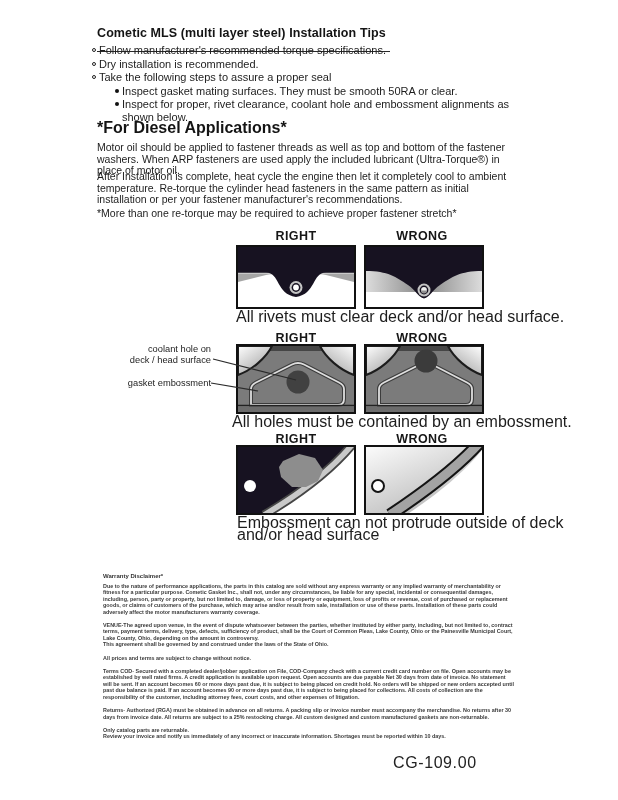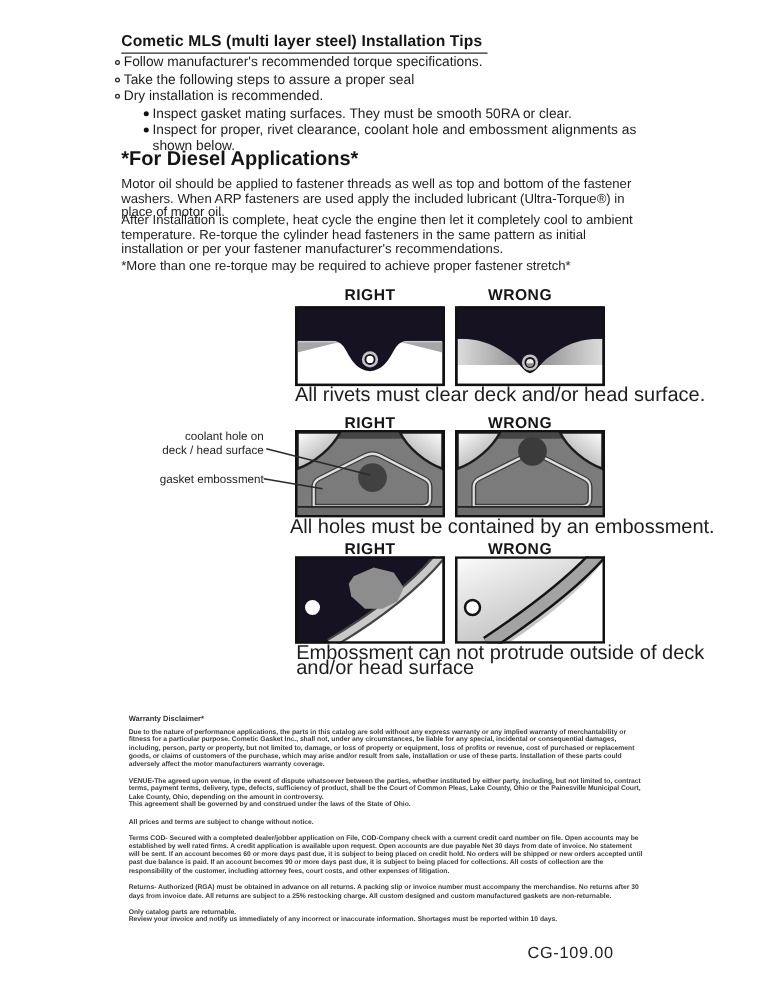--- a/index.html
+++ b/index.html
@@ -4,42 +4,42 @@
 <style>
   * { margin:0; padding:0; box-sizing:border-box; }
   html,body { background:#ffffff; }
   .page {
     position:relative; width:618px; height:800px; background:#ffffff;
     font-family:"Liberation Sans", sans-serif; color:#1d1d1d; overflow:hidden;
   }
   .title {
     position:absolute; left:97px; top:26px;
     font-size:12.5px; font-weight:bold; color:#141414;
-    border-bottom:1.8px solid #2a2a2a; padding-bottom:2px; padding-right:4px;
+    border-bottom:1.8px solid #2a2a2a; padding-bottom:11px; padding-right:4px;
     letter-spacing:0.1px;
   }
   .bullets { position:absolute; left:92px; top:44px; width:430px; font-size:11px; }
   .b-row { display:flex; align-items:flex-start; line-height:13px; margin-bottom:0px; }
   .b-row + .b-row { margin-top:0.5px; }
   .b-open {
     flex:0 0 auto; width:4px; height:4px; border:1px solid #222; border-radius:50%;
     margin:4px 3px 0 0;
   }
   .b-dot {
     flex:0 0 auto; width:4px; height:4px; background:#111; border-radius:50%;
     margin:4px 3px 0 0;
   }
   .b-row.sub { margin-left:23px; }
   .diesel-h { position:absolute; left:97px; top:119px; font-size:16px; font-weight:bold; color:#141414; }
   .body { position:absolute; left:97px; width:424px; font-size:10.5px; line-height:11.6px; color:#1d1d1d; }
   .p1 { top:142px; }
   .p2 { top:171px; }
   .note { top:208px; }
 
-  .dg-labels { position:absolute; left:236px; width:248px; display:flex; gap:0; }
+  .dg-labels { position:absolute; left:236px; width:248px; display:flex; gap:6px; }
   .dg-labels span {
     flex:0 0 120px; text-align:center; font-size:12.5px; font-weight:600;
     letter-spacing:0.4px; color:#161616;
   }
   .dg-boxes { position:absolute; left:236px; width:248px; display:flex; gap:8px; }
   .dg-boxes svg { display:block; }
   .dg-caption { position:absolute; font-size:16px; line-height:11.5px; color:#1d1d1d; }
   .d1-labels { top:229px; } .d1-boxes { top:245px; } .d1-caption { left:236px; top:311px; }
   .d2-labels { top:331px; } .d2-boxes { top:344px; } .d2-caption { left:232px; top:416px; }
   .d3-labels { top:432px; } .d3-boxes { top:445px; } .d3-caption { left:237px; top:517px; white-space:pre-line; }
@@ -47,41 +47,41 @@
   .side-label { position:absolute; font-size:9.3px; line-height:11px; text-align:right; color:#1d1d1d; }
   .sl-coolant { left:105px; top:344px; width:106px; white-space:pre-line; }
   .sl-emboss  { left:105px; top:378px; width:106px; }
   .leader-svg { position:absolute; left:205px; top:350px; pointer-events:none; }
 
   .warranty { position:absolute; left:103px; top:573px; width:412px; color:#3b3b3b; }
   .warranty h3 { font-size:6px; font-weight:bold; color:#333; margin-bottom:4px; }
   .warranty p { font-size:5.4px; line-height:6.4px; font-weight:bold; margin-bottom:7px; letter-spacing:0; }
   .warranty p.preline { white-space:pre-line; }
 
-  .page-code { position:absolute; left:393px; top:754px; font-size:13px; letter-spacing:0.6px; color:#222;margin-left:29px; }
+  .page-code { position:absolute; left:393px; top:754px; font-size:16px; letter-spacing:0.6px; color:#222; }
 </style>
 </head>
 <body>
 
 <div class="page">
 
   <h1 class="title">Cometic MLS (multi layer steel) Installation Tips</h1>
 
   <div class="bullets">
     <div class="b-row">
       <span class="b-open"></span>
       <span>Follow manufacturer's recommended torque specifications.</span>
     </div>
     <div class="b-row">
       <span class="b-open"></span>
-      <span>Take the following steps to assure a proper seal</span>
+      <span>Dry installation is recommended.</span>
     </div>
     <div class="b-row">
       <span class="b-open"></span>
-      <span>Dry installation is recommended.</span>
+      <span>Take the following steps to assure a proper seal</span>
     </div>
     <div class="b-row sub">
       <span class="b-dot"></span>
       <span>Inspect gasket mating surfaces.  They must be smooth 50RA or clear.</span>
     </div>
     <div class="b-row sub">
       <span class="b-dot"></span>
       <span>Inspect for proper, rivet clearance, coolant hole and embossment alignments as shown below.</span>
     </div>
   </div>

